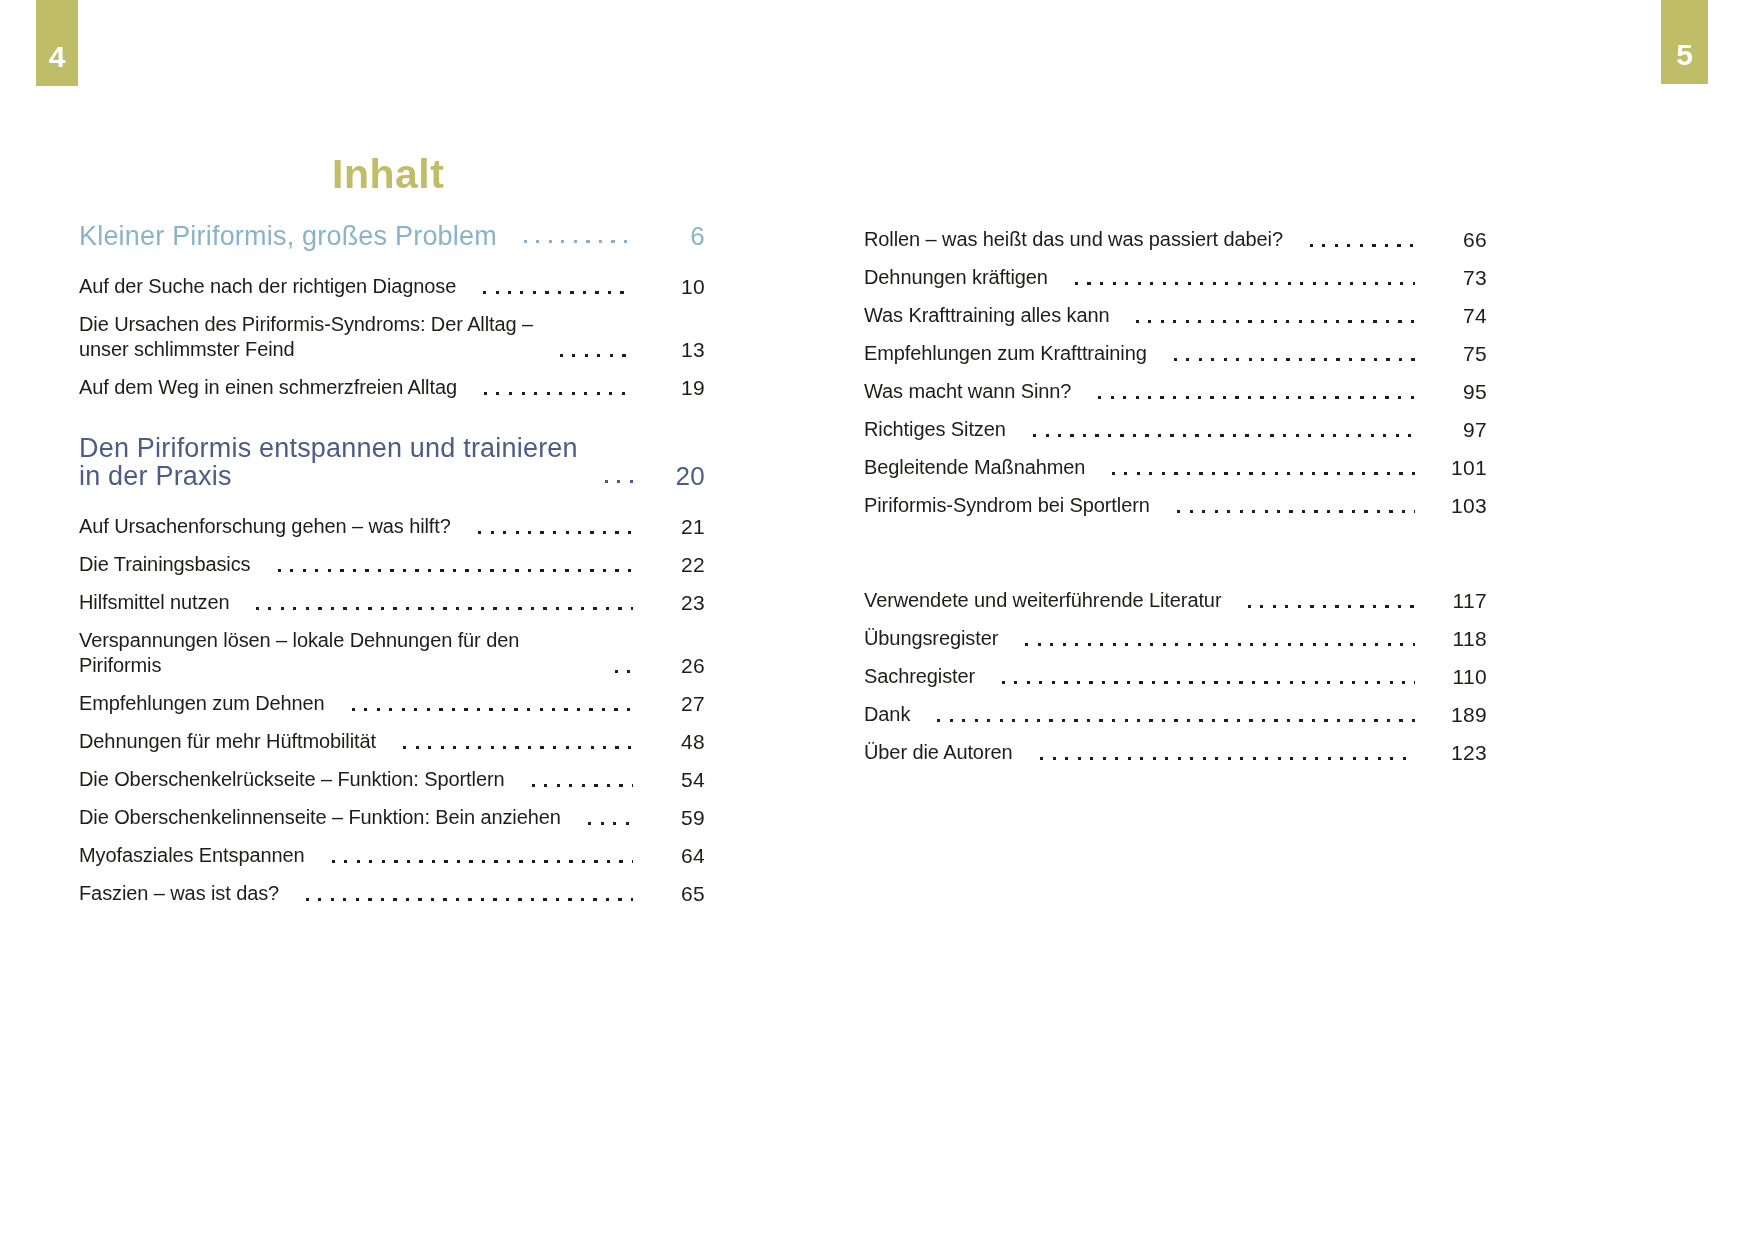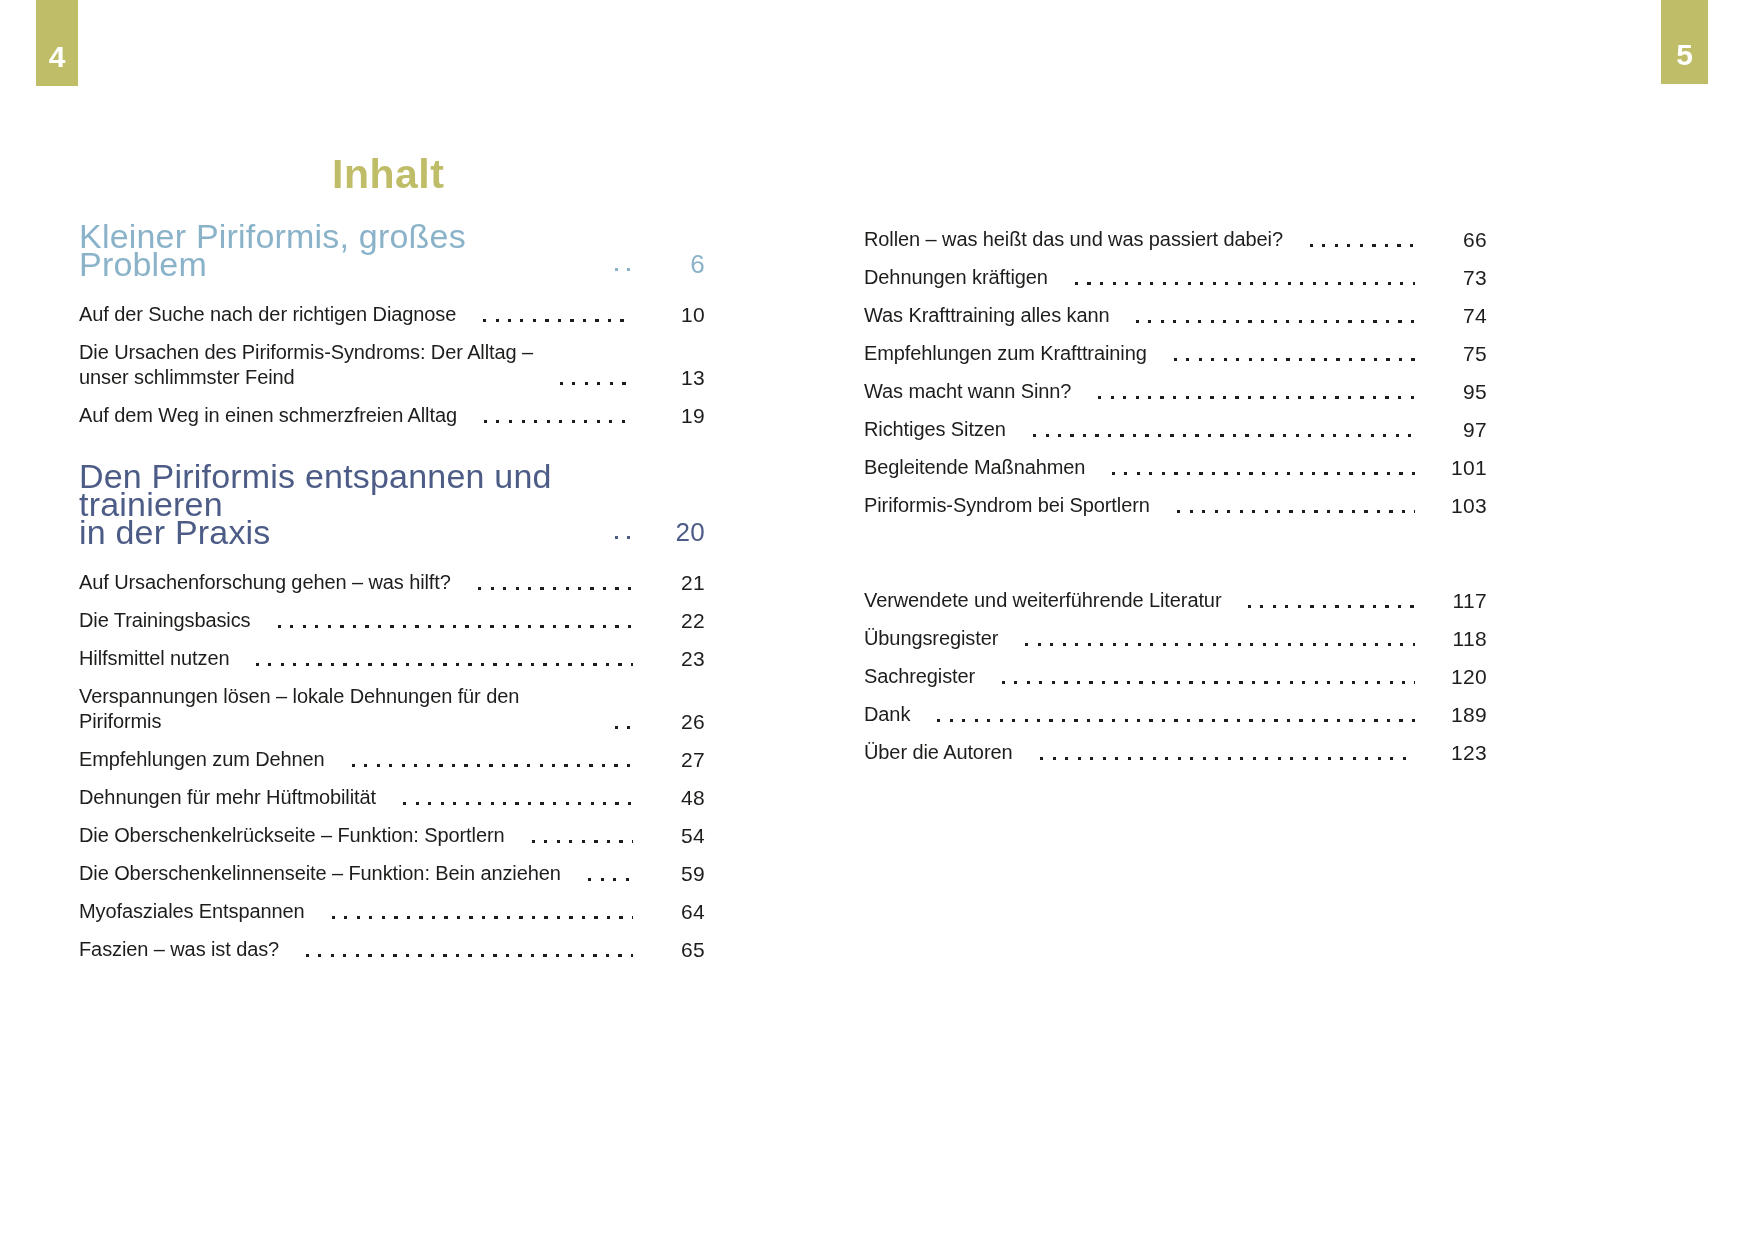--- a/index.html
+++ b/index.html
@@ -41,21 +41,21 @@
     margin:0 14px 5px 27px;
     background-image:repeating-linear-gradient(to right, currentColor 0 3px, transparent 3px 12.5px);
   }
   .row .num{
     flex:0 0 auto;width:58px;text-align:right;
     font-size:21px;font-weight:normal;letter-spacing:0.3px;line-height:25px;
   }
   
   .row.h-light,.row.h-dark,.row.h-teal{margin-bottom:24px;}
   .row.h-light .title,.row.h-dark .title,.row.h-teal .title{
-    font-size:34px;line-height:28px;font-weight:normal;letter-spacing:0.2px;
+    font-size:27px;line-height:28px;font-weight:normal;letter-spacing:0.2px;
   }
   .row.h-light .num,.row.h-dark .num,.row.h-teal .num{
     font-weight:normal;font-size:26px;line-height:28px;
   }
   .row.h-light .dots,.row.h-dark .dots,.row.h-teal .dots{margin-bottom:7px;}
   .row.h-light{color:var(--light-blue);}
   .row.h-dark{color:var(--dark-blue);margin-top:34px;}
   .row.h-teal{color:var(--teal);margin-top:34px;}
   .row.gap-top{margin-top:70px;}
 </style>
@@ -222,21 +222,21 @@
 
   <div class="row body">
     <span class="title">Übungsregister</span>
     <span class="dots"></span>
     <span class="num">118</span>
   </div>
 
   <div class="row body">
     <span class="title">Sachregister</span>
     <span class="dots"></span>
-    <span class="num">120</span>
+    <span class="num">110</span>
   </div>
 
   <div class="row body">
     <span class="title">Dank</span>
     <span class="dots"></span>
     <span class="num">189</span>
   </div>
 
   <div class="row body">
     <span class="title">Über die Autoren</span>

